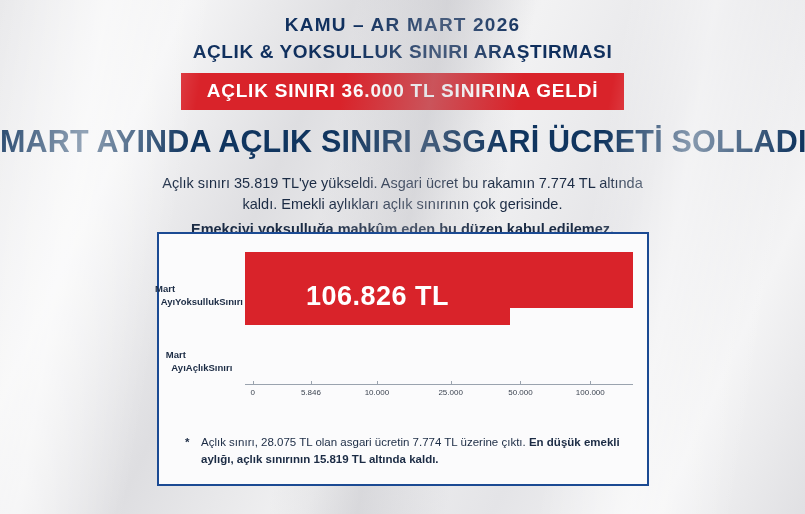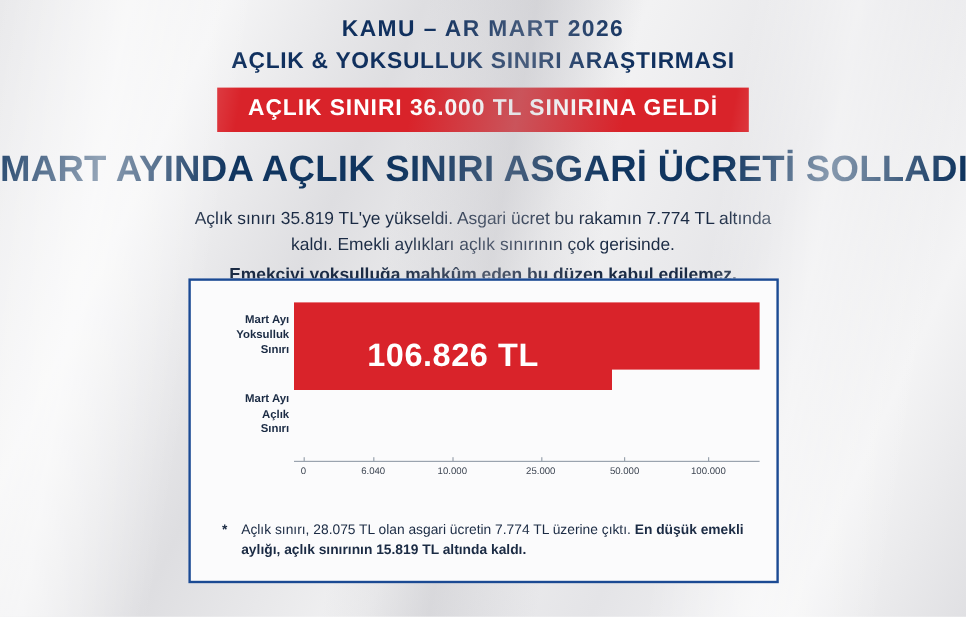--- a/index.html
+++ b/index.html
@@ -74,26 +74,26 @@
     border: 2px solid #1b4a93;
   }
   .chart {
     position: relative;
     padding: 18px 14px 6px 14px;
   }
   .row { display: flex; align-items: stretch; height: 56px; margin-bottom: 10px; }
   .row-label {
     width: 72px;
     text-align: right;
-    padding-right: 4px;
+    padding-right: 20px;
     font-size: 9.5px;
     font-weight: bold;
     color: #1b2b44;
     line-height: 1.3;
-    display: flex; flex-direction: column; justify-content: center;
+    display: flex; flex-direction: row; justify-content: center;
     align-items: flex-end;
   }
   .bar-area { flex: 1; position: relative; display: flex; align-items: center; }
   .bar {
     height: 56px;
     display: flex; align-items: center; justify-content: center;
     color: #fff;
     font-weight: bold;
     letter-spacing: 0.5px;
     white-space: nowrap;
@@ -189,21 +189,21 @@
           <span>Mart Ayı</span>
           <span>Açlık</span>
           <span>Sınırı</span>
         </div>
       </div>
 
       <div class="axis">
         <div class="tick" style="left:2%"></div>
           <span style="left:2%">0</span>
         <div class="tick" style="left:17%"></div>
-          <span style="left:17%">6.040</span>
+          <span style="left:17%">5.846</span>
         <div class="tick" style="left:34%"></div>
           <span style="left:34%">10.000</span>
         <div class="tick" style="left:53%"></div>
           <span style="left:53%">25.000</span>
         <div class="tick" style="left:71%"></div>
           <span style="left:71%">50.000</span>
         <div class="tick" style="left:89%"></div>
           <span style="left:89%">100.000</span>
       </div>
     </div>

